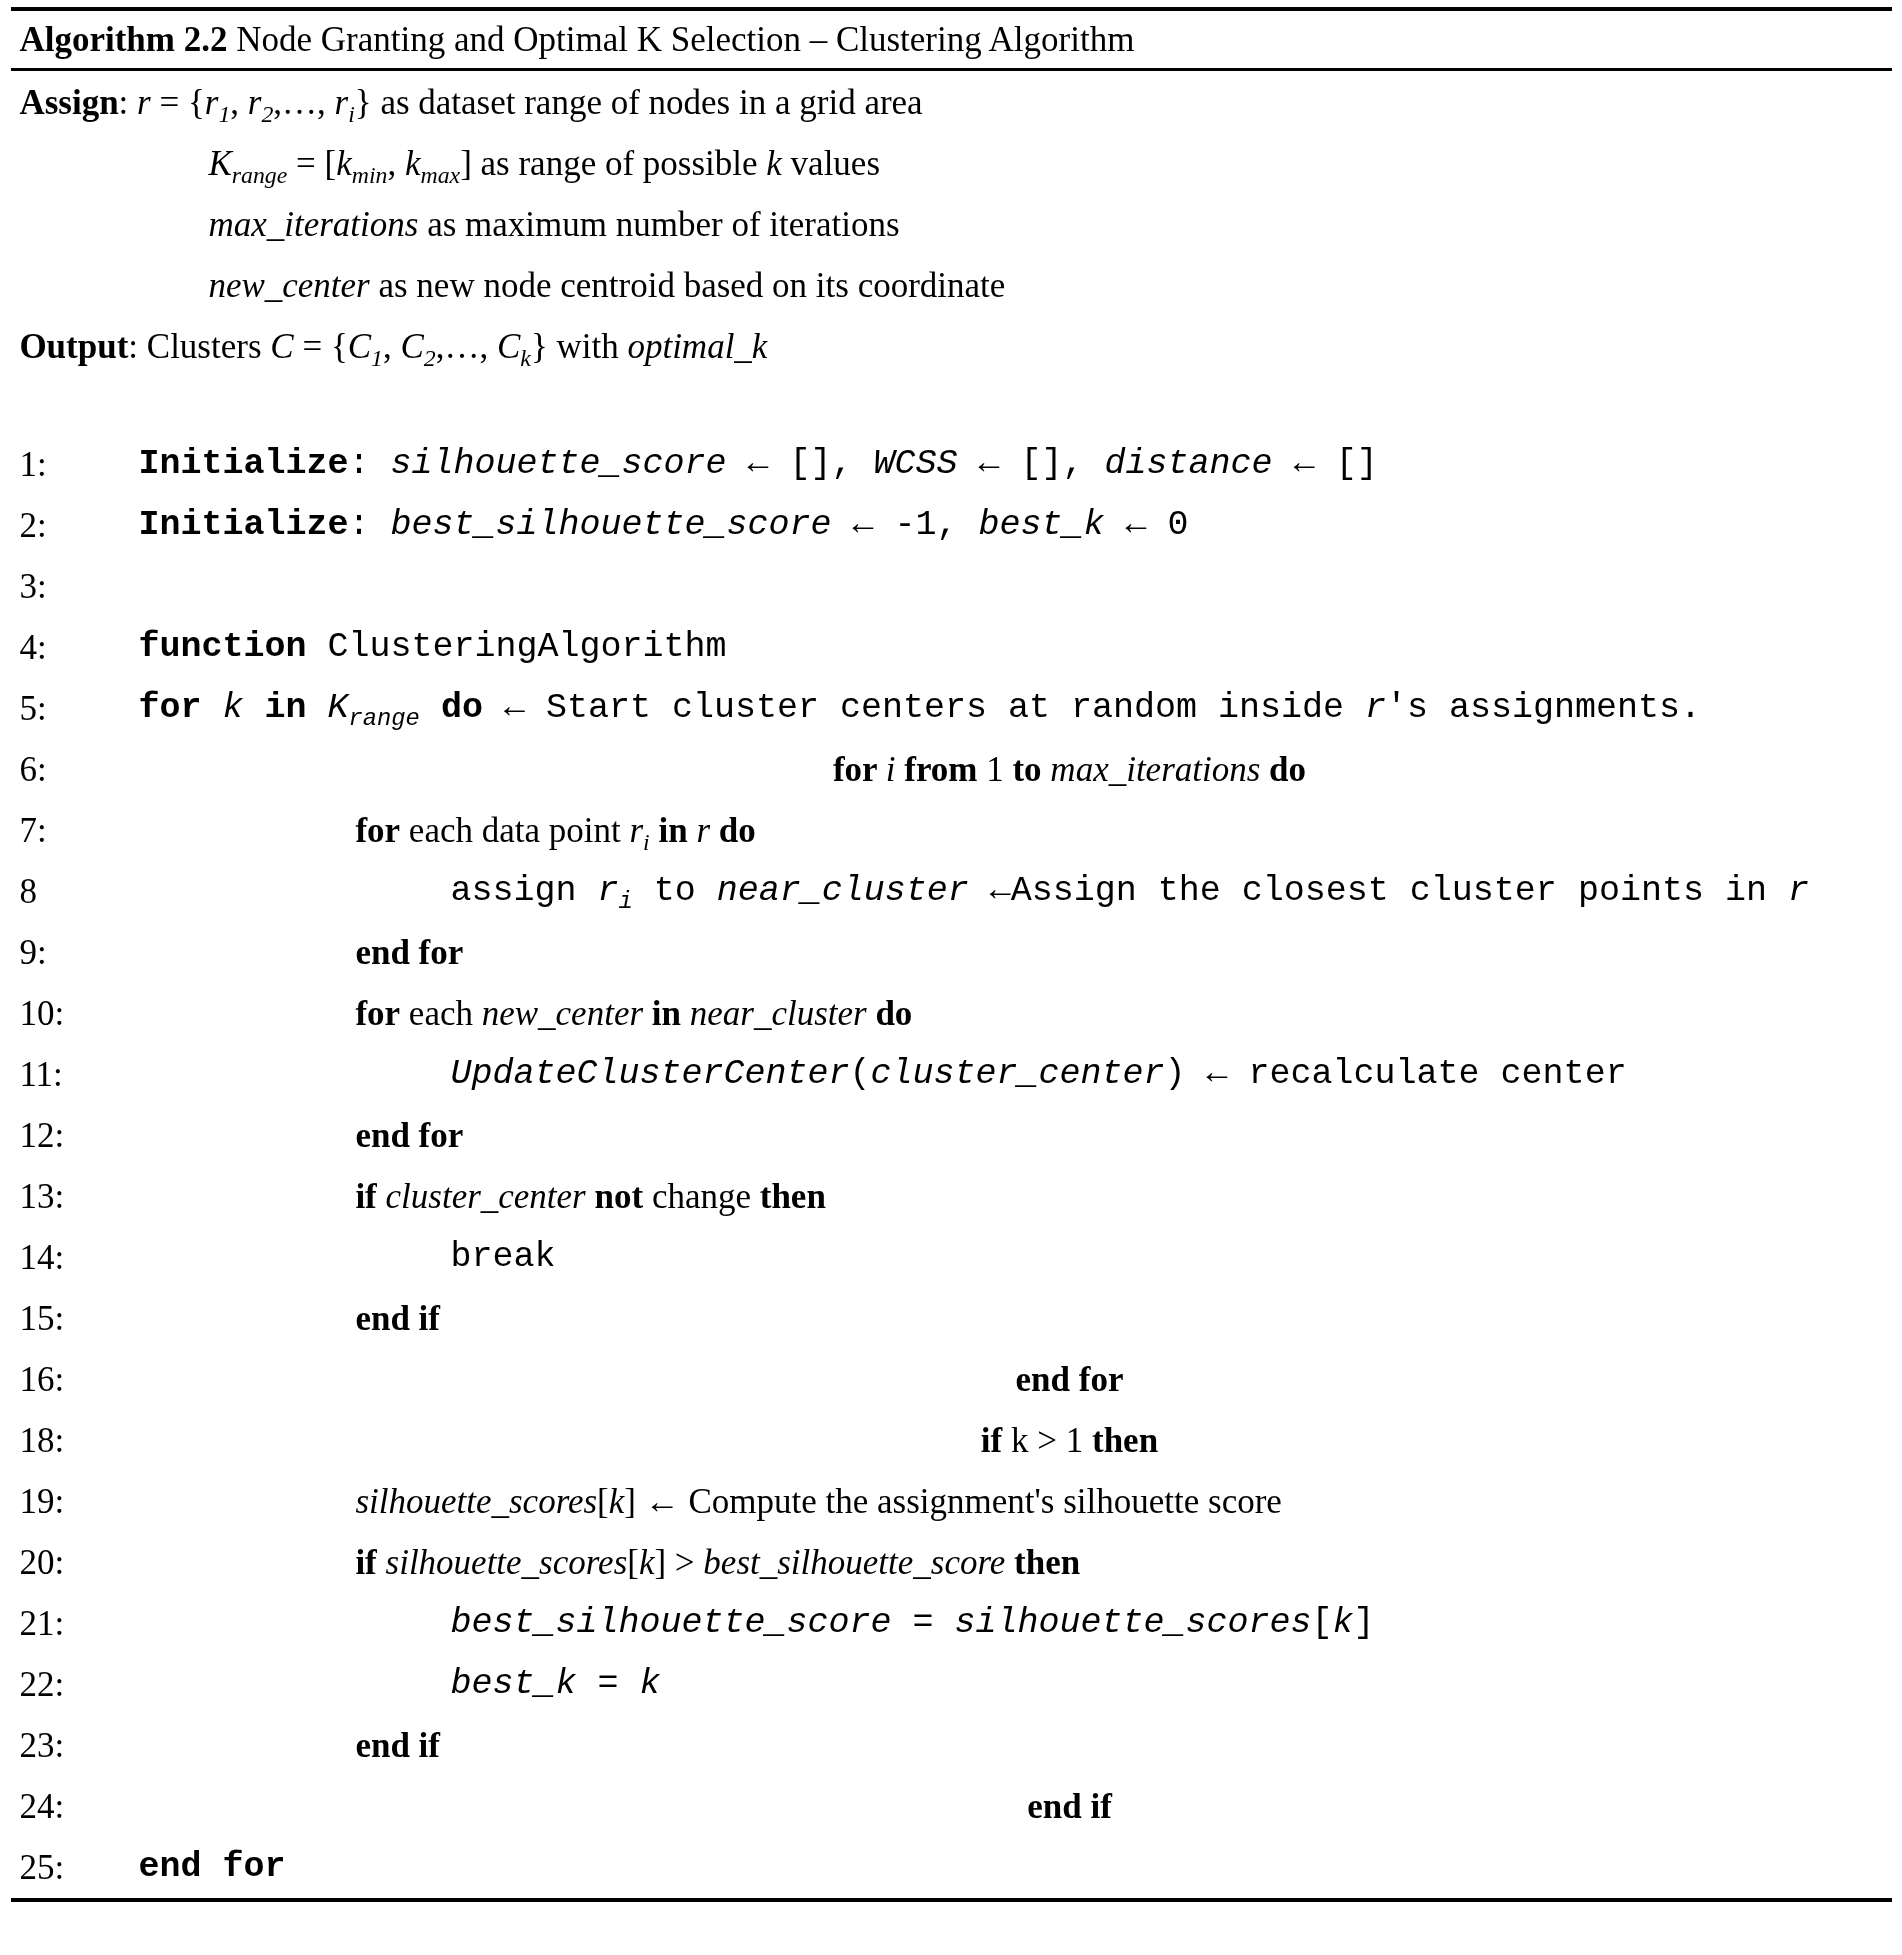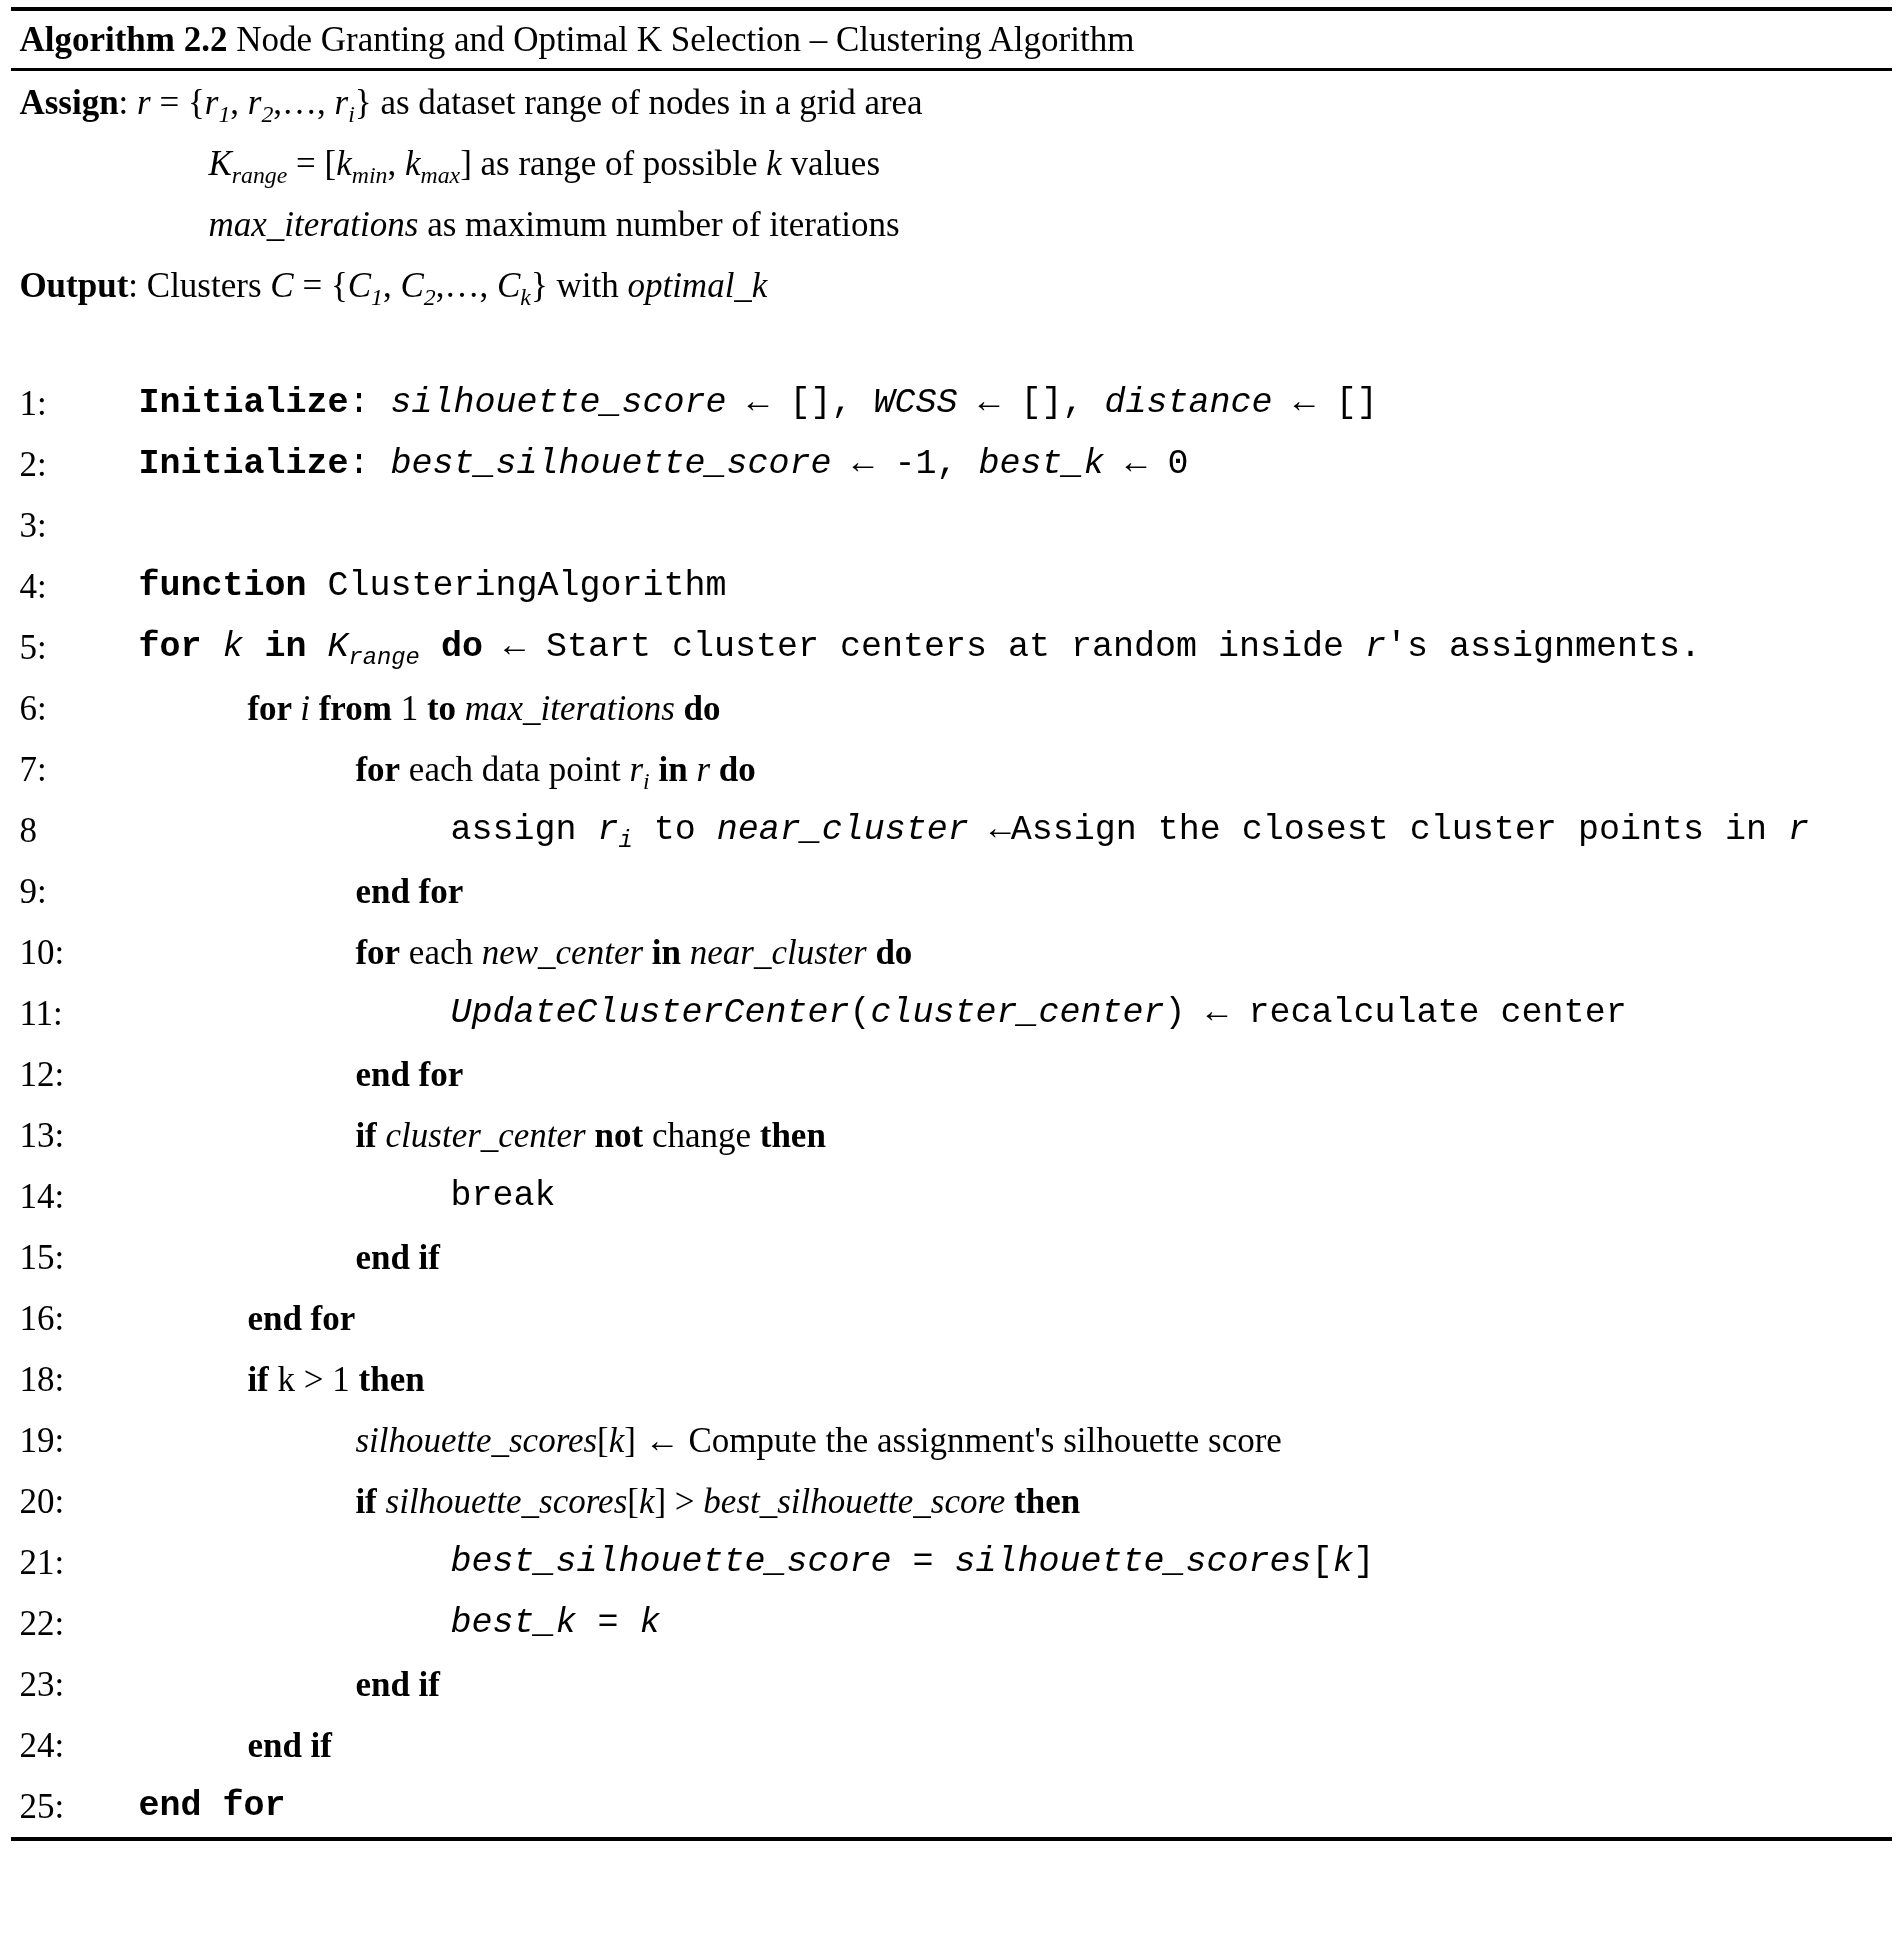--- a/index.html
+++ b/index.html
@@ -43,21 +43,21 @@
     white-space: nowrap;
   }
   .num {
     flex: 0 0 auto;
     width: 103px;
     box-sizing: border-box;
     padding-left: 8px;
   }
   .content { flex: 1 1 auto; }
   .content.ind1 { padding-left: 24px; font-family: Liberation Mono, monospace; }
-  .content.ind2 { padding-left: 133px; }
+  .content.ind2 { padding-left: 133px; text-align: center; }
   .content.ind3 { padding-left: 241px; }
   .content.ind4 { padding-left: 336px; font-family: Liberation Mono, monospace; }
 
   .b { font-weight: bold; }
   .i { font-style: italic; }
   .sub {
     vertical-align: sub;
     font-size: 68%;
     line-height: 0;
   }
@@ -66,20 +66,21 @@
 <body>
 
 <div class="page">
   <div class="rule thick"></div>
   <div class="title" id="title"><span class="b">Algorithm 2.2</span><span> Node Granting and Optimal K Selection – Clustering Algorithm</span></div>
   <div class="rule thin"></div>
   <div class="preamble" id="preamble">
       <div class="pre-line"><span class="b">Assign</span><span>: </span><span class="i">r</span><span> = {</span><span class="i">r</span><span class="i sub">1</span><span>, </span><span class="i">r</span><span class="i sub">2</span><span>,…, </span><span class="i">r</span><span class="i sub">i</span><span>} as dataset range of nodes in a grid area</span></div>
       <div class="pre-line pind"><span class="i">K</span><span class="i sub">range</span><span> = [</span><span class="i">k</span><span class="i sub">min</span><span>, </span><span class="i">k</span><span class="i sub">max</span><span>] as range of possible </span><span class="i">k</span><span> values</span></div>
       <div class="pre-line pind"><span class="i">max_iterations</span><span> as maximum number of iterations</span></div>
+      <div class="pre-line pind"><span class="i">new_center</span><span> as new node centroid based on its coordinate</span></div>
       <div class="pre-line"><span class="b">Output</span><span>: Clusters </span><span class="i">C</span><span> = {</span><span class="i">C</span><span class="i sub">1</span><span>, </span><span class="i">C</span><span class="i sub">2</span><span>,…, </span><span class="i">C</span><span class="i sub">k</span><span>} with </span><span class="i">optimal_k</span></div>
     </div>
   <div class="spacer"></div>
   <div class="body" id="codebody">
       <div class="code-line">
         <span class="num">1:</span>
         <span class="content ind1"><span class="b">Initialize</span><span>: </span><span class="i">silhouette_score</span><span> ← [], </span><span class="i">WCSS</span><span> ← [], </span><span class="i">distance</span><span> ← []</span></span>
       </div>
       <div class="code-line">
         <span class="num">2:</span>

